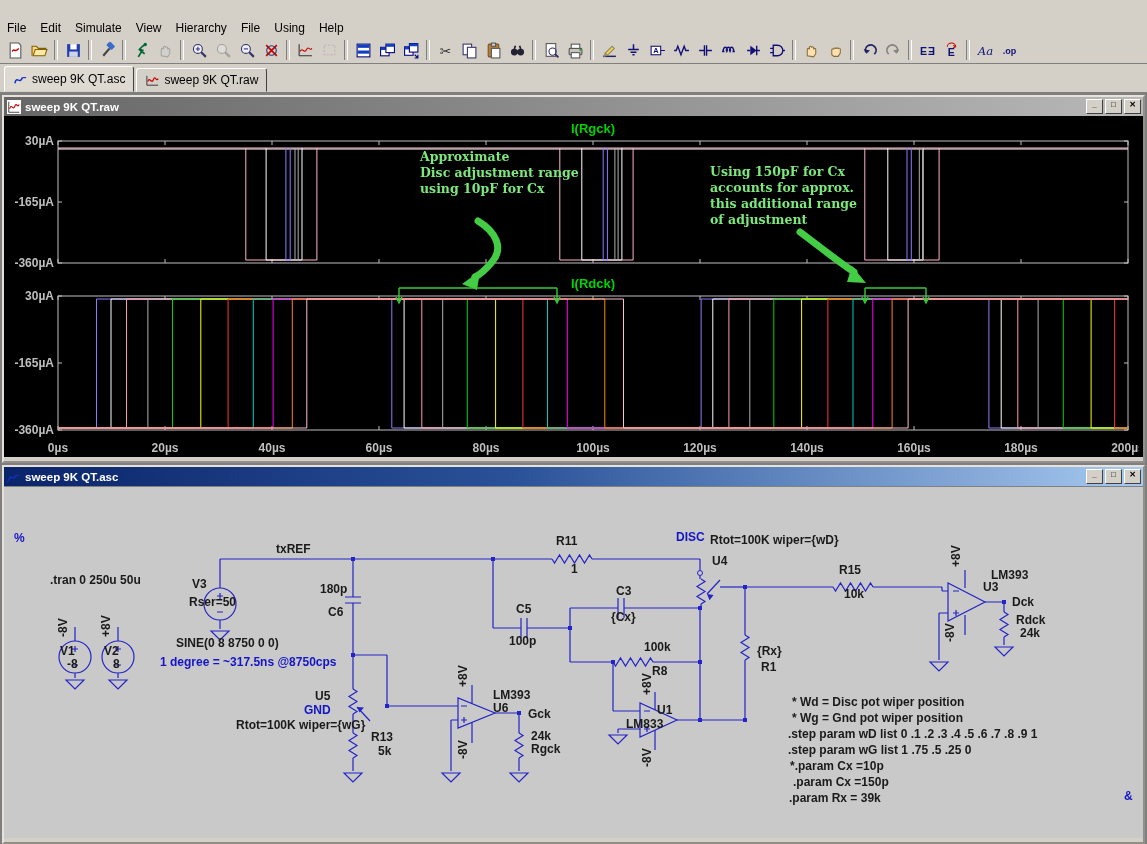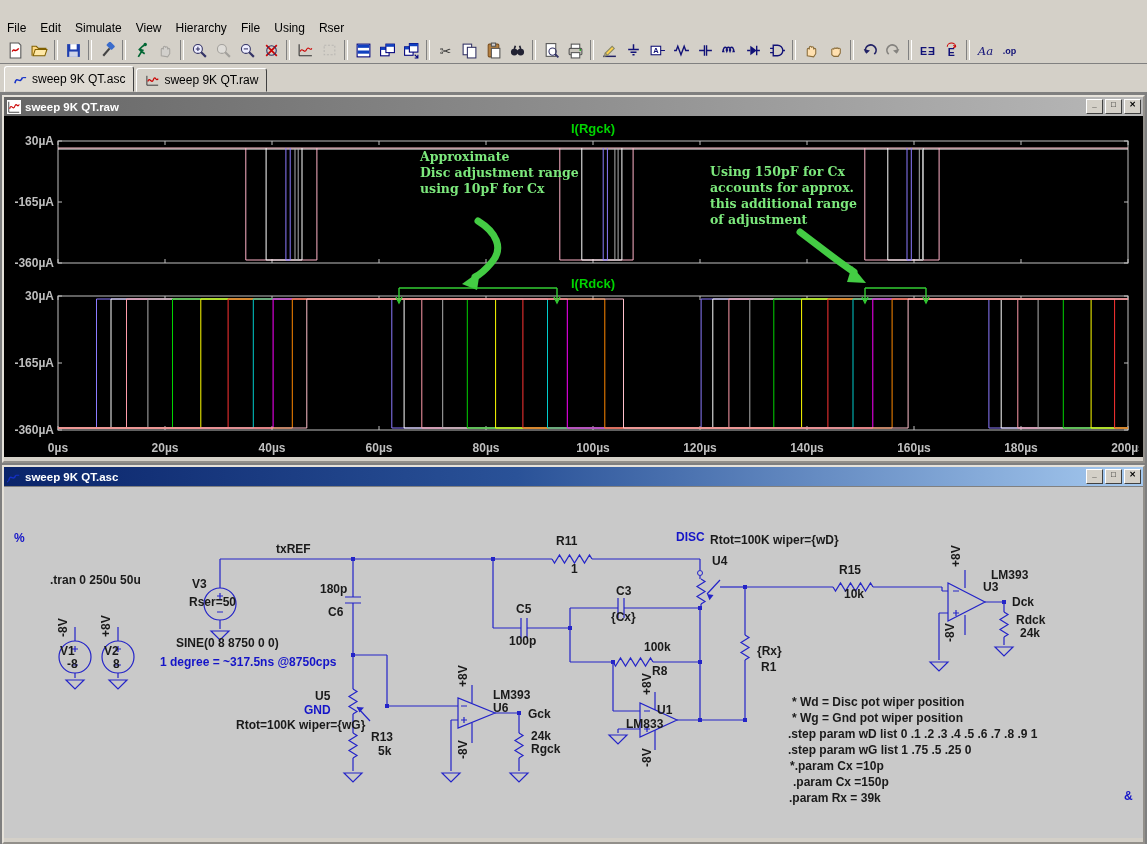--- a/index.html
+++ b/index.html
@@ -83,21 +83,21 @@
 </div>
 
 <div class="menubar" id="menubar">
     <span class="menuitem">File</span>
     <span class="menuitem">Edit</span>
     <span class="menuitem">Simulate</span>
     <span class="menuitem">View</span>
     <span class="menuitem">Hierarchy</span>
     <span class="menuitem">File</span>
     <span class="menuitem">Using</span>
-    <span class="menuitem">Rser</span>
+    <span class="menuitem">Help</span>
   </div>
 <div class="toolbar" id="toolbar">
     <div class="tbtn">
       <svg viewBox="0 0 16 16" width="17" height="17">
         <path d="M3,1 h8 l2,2 v12 h-10 z" stroke="#555" fill="#fff"></path>
         <path d="M5,9 C6,5 8,11 11,6" stroke="#c00" fill="none" stroke-width="1.3"></path>
       </svg>
     </div>
     <div class="tbtn">
       <svg viewBox="0 0 16 16" width="17" height="17">

